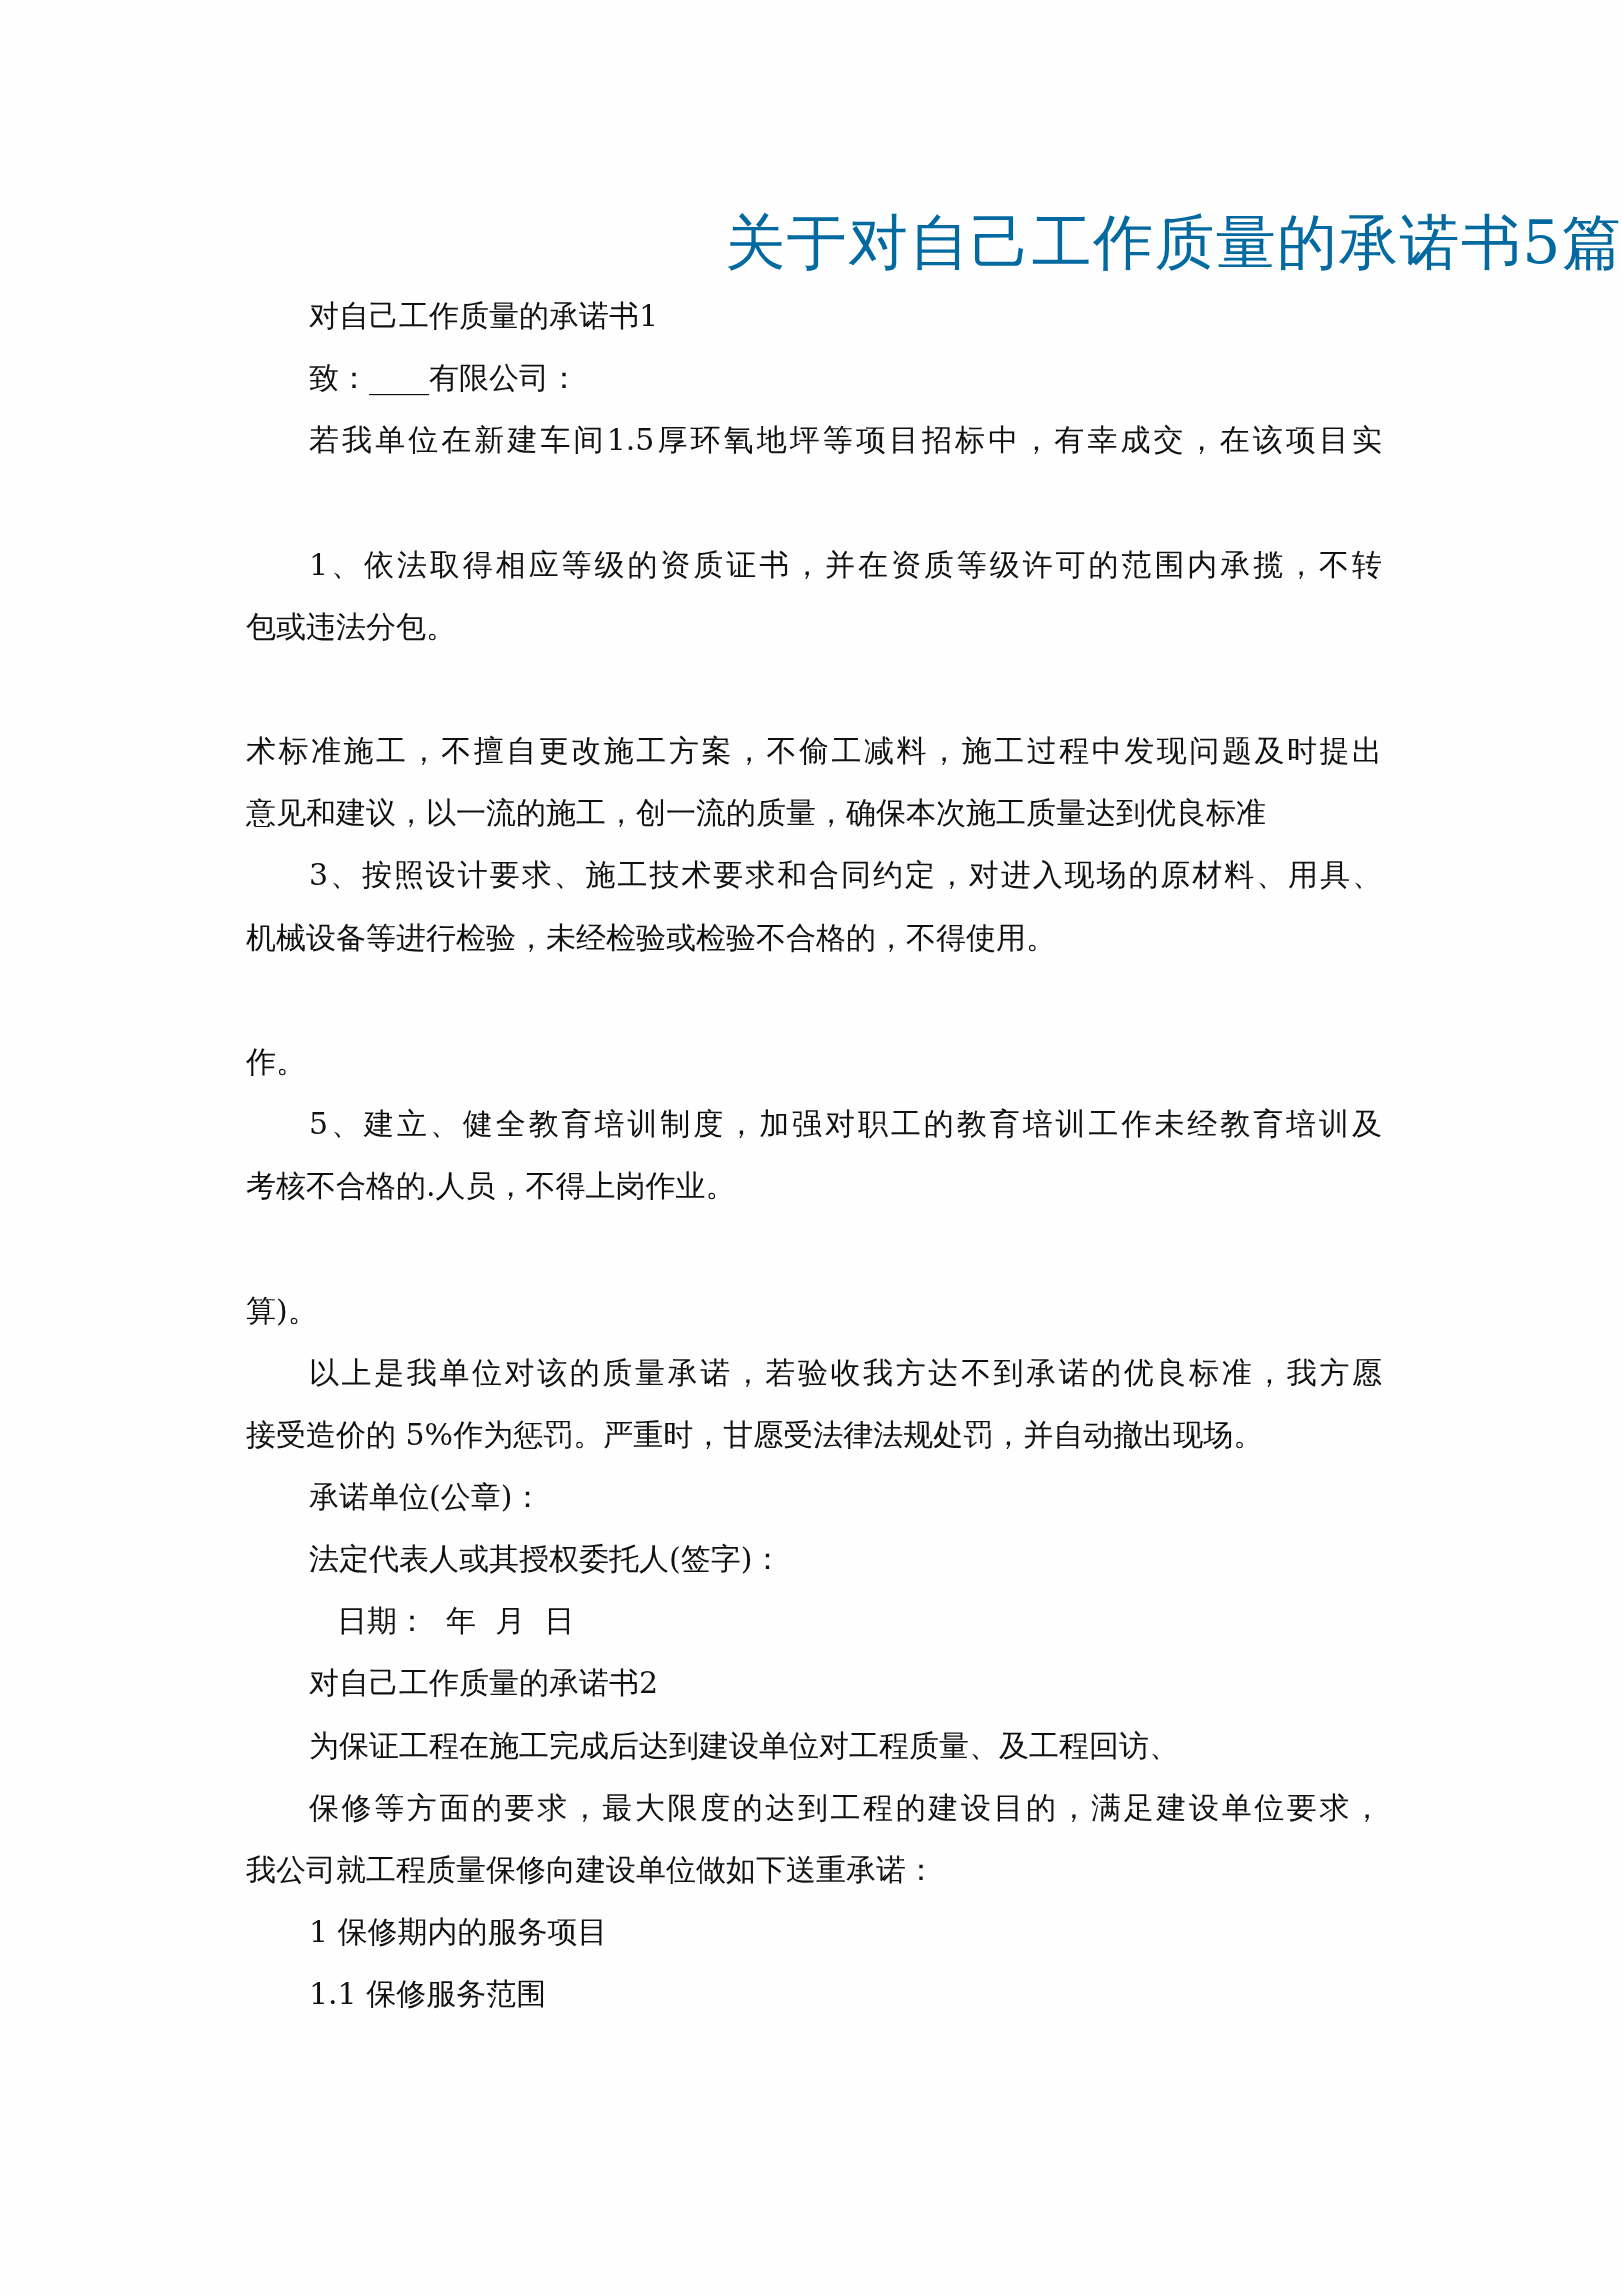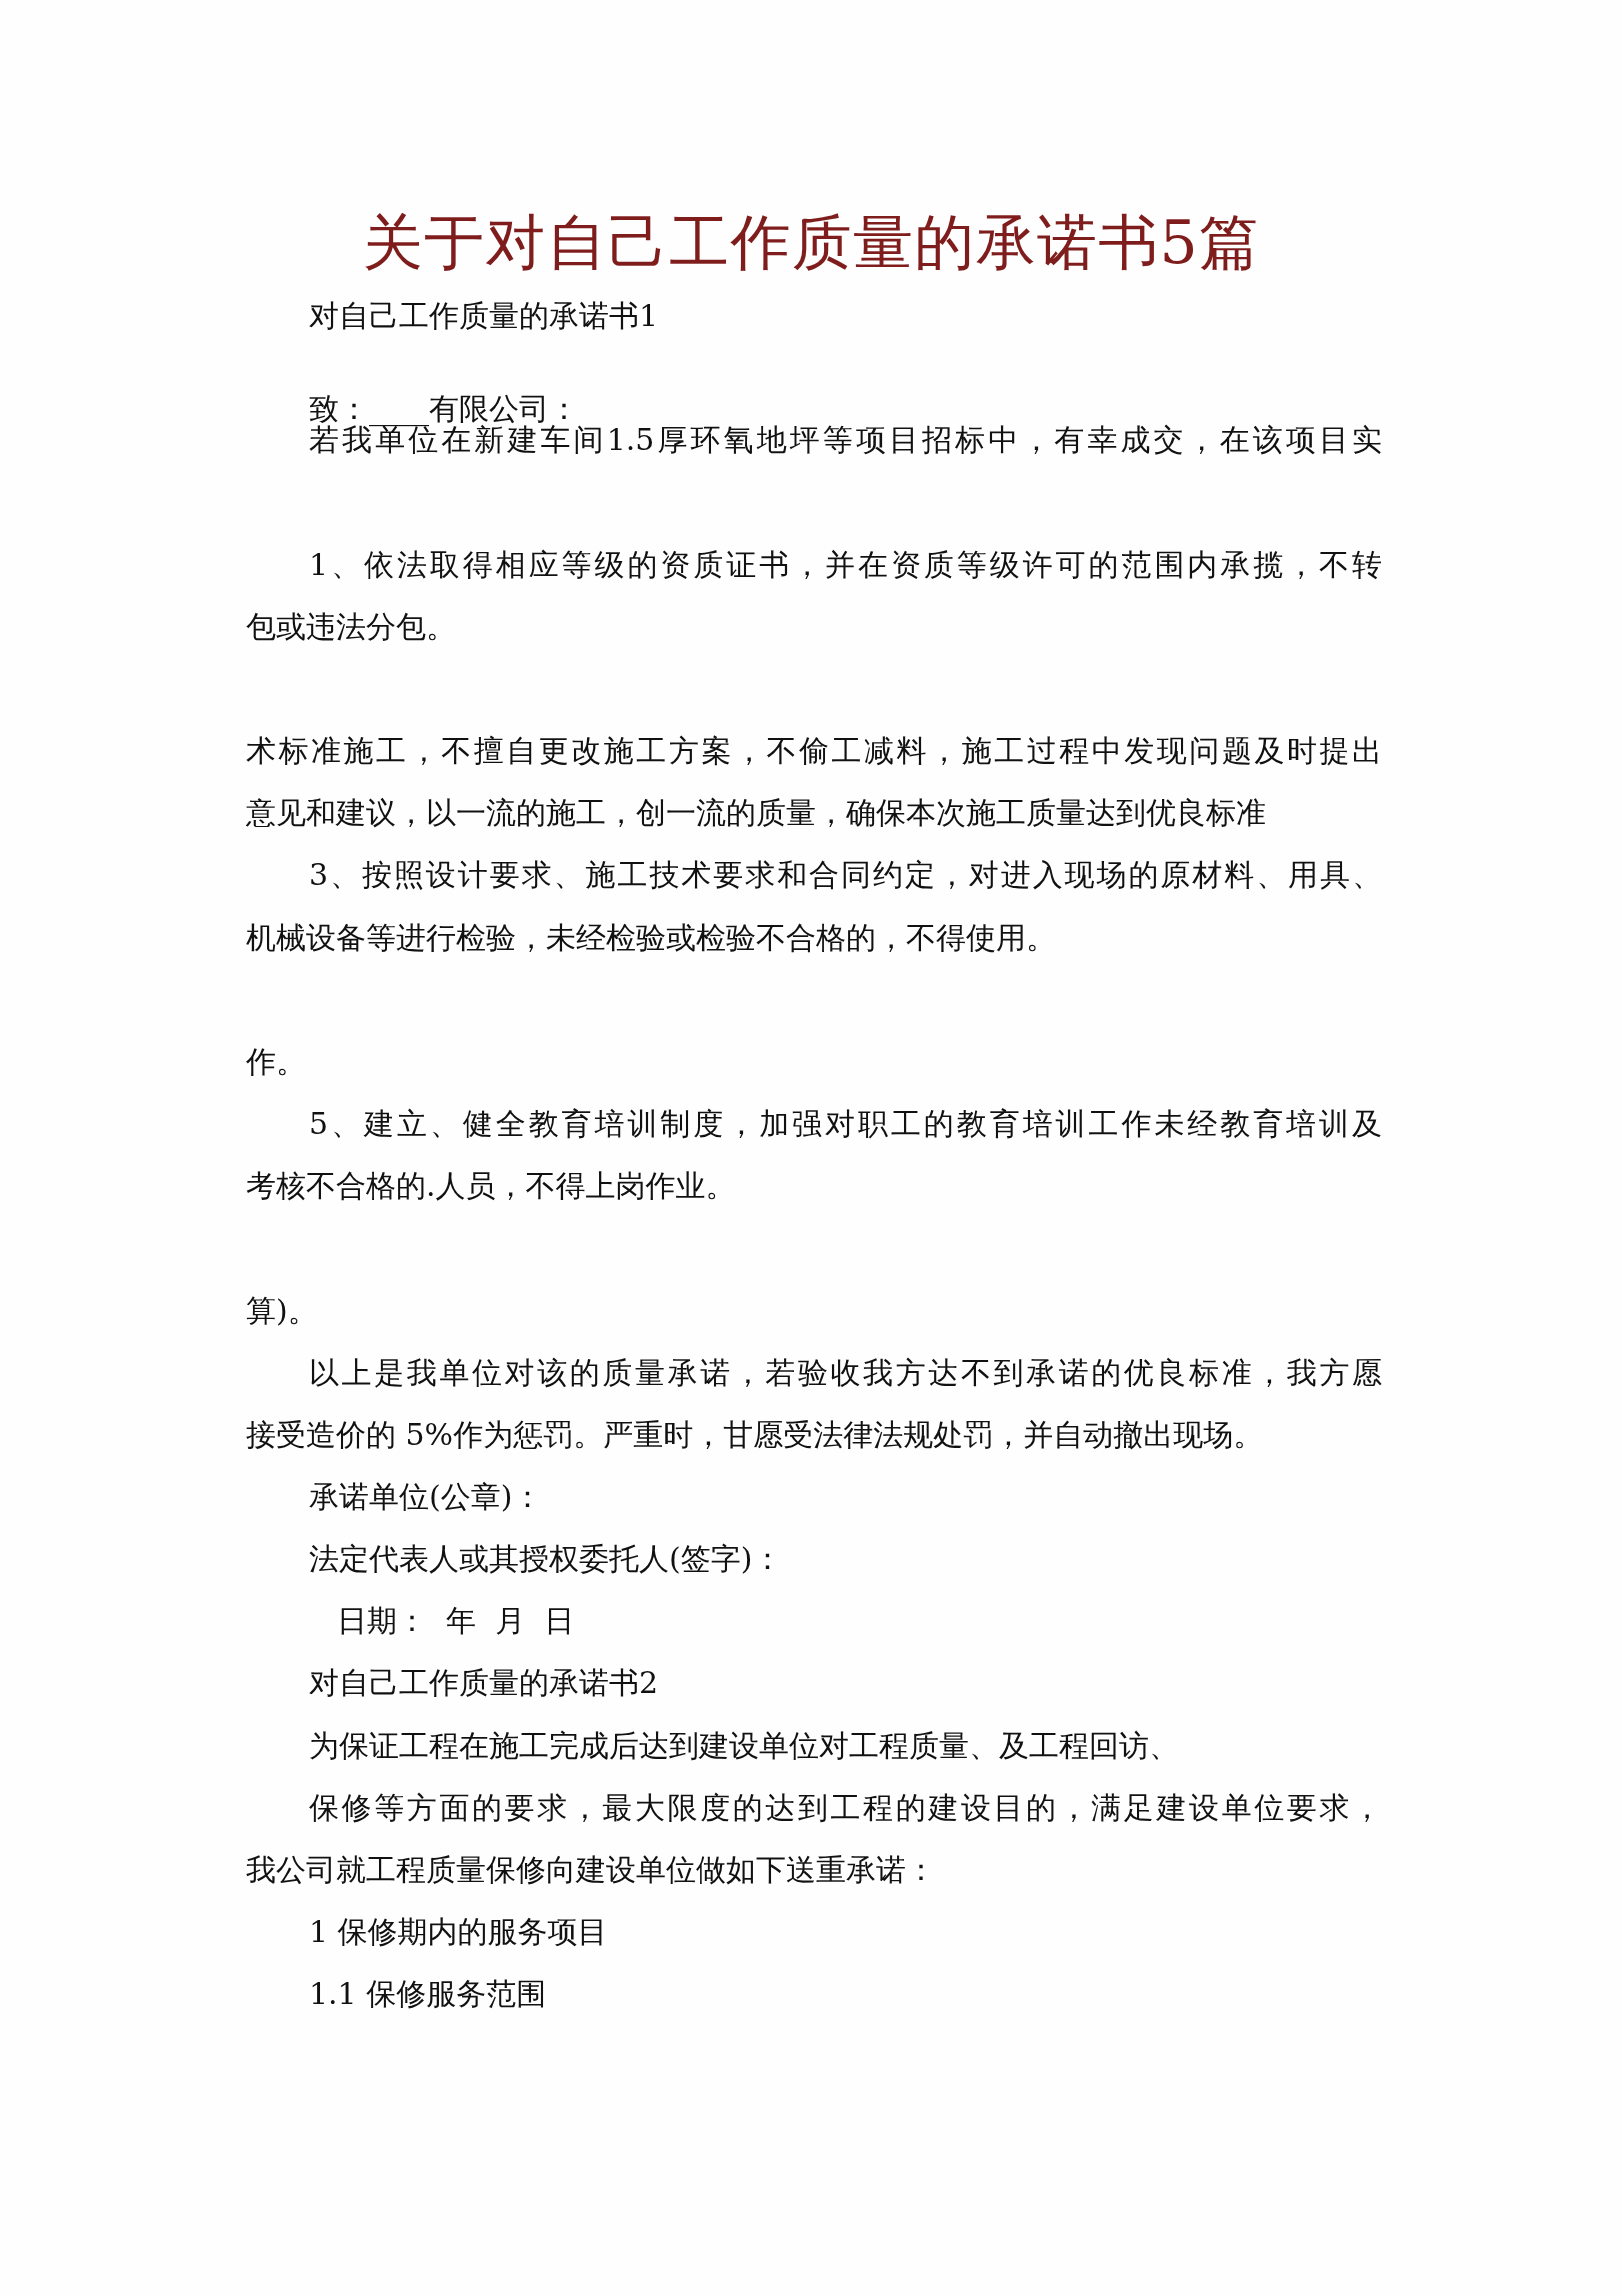--- a/index.html
+++ b/index.html
@@ -23,25 +23,25 @@
       height: 2295px;
       background: #fefefe;
     }
     .title {
       position: absolute;
       left: 0;
       width: 1623px;
       top: 196px;
       height: 92px;
       line-height: 92px;
-      text-align: center;
+      text-align: right;
       font-size: 60px;
       font-weight: normal;
       letter-spacing: 1.3px;
-      color: #7f1d1d;
+      color: #0369a1;
       white-space: nowrap;
     }
     .line {
       position: absolute;
       left: 246px;
       height: 52px;
       line-height: 52px;
       font-size: 30px;
       white-space: nowrap;
       color: #111111;
@@ -59,21 +59,21 @@
     }
   </style>
 </head>
 <body>
 
 <div class="page">
 
   <div class="title">关于对自己工作质量的承诺书5篇</div>
 
   <div class="line indent" style="top:290px;">对自己工作质量的承诺书1</div>
-  <div class="line indent" style="top:352px;margin-top:31px;">致：____有限公司：</div>
+  <div class="line indent" style="top:352px;">致：____有限公司：</div>
 
   <div class="line indent justify" style="top:414px;">若我单位在新建车间1.5厚环氧地坪等项目招标中，有幸成交，在该项目实</div>
 
   <div class="line indent justify" style="top:539px;">1、依法取得相应等级的资质证书，并在资质等级许可的范围内承揽，不转</div>
   <div class="line" style="top:601px;">包或违法分包。</div>
 
   <div class="line justify" style="top:725px;">术标准施工，不擅自更改施工方案，不偷工减料，施工过程中发现问题及时提出</div>
   <div class="line" style="top:787px;">意见和建议，以一流的施工，创一流的质量，确保本次施工质量达到优良标准</div>
 
   <div class="line indent justify" style="top:849px;">3、按照设计要求、施工技术要求和合同约定，对进入现场的原材料、用具、</div>

